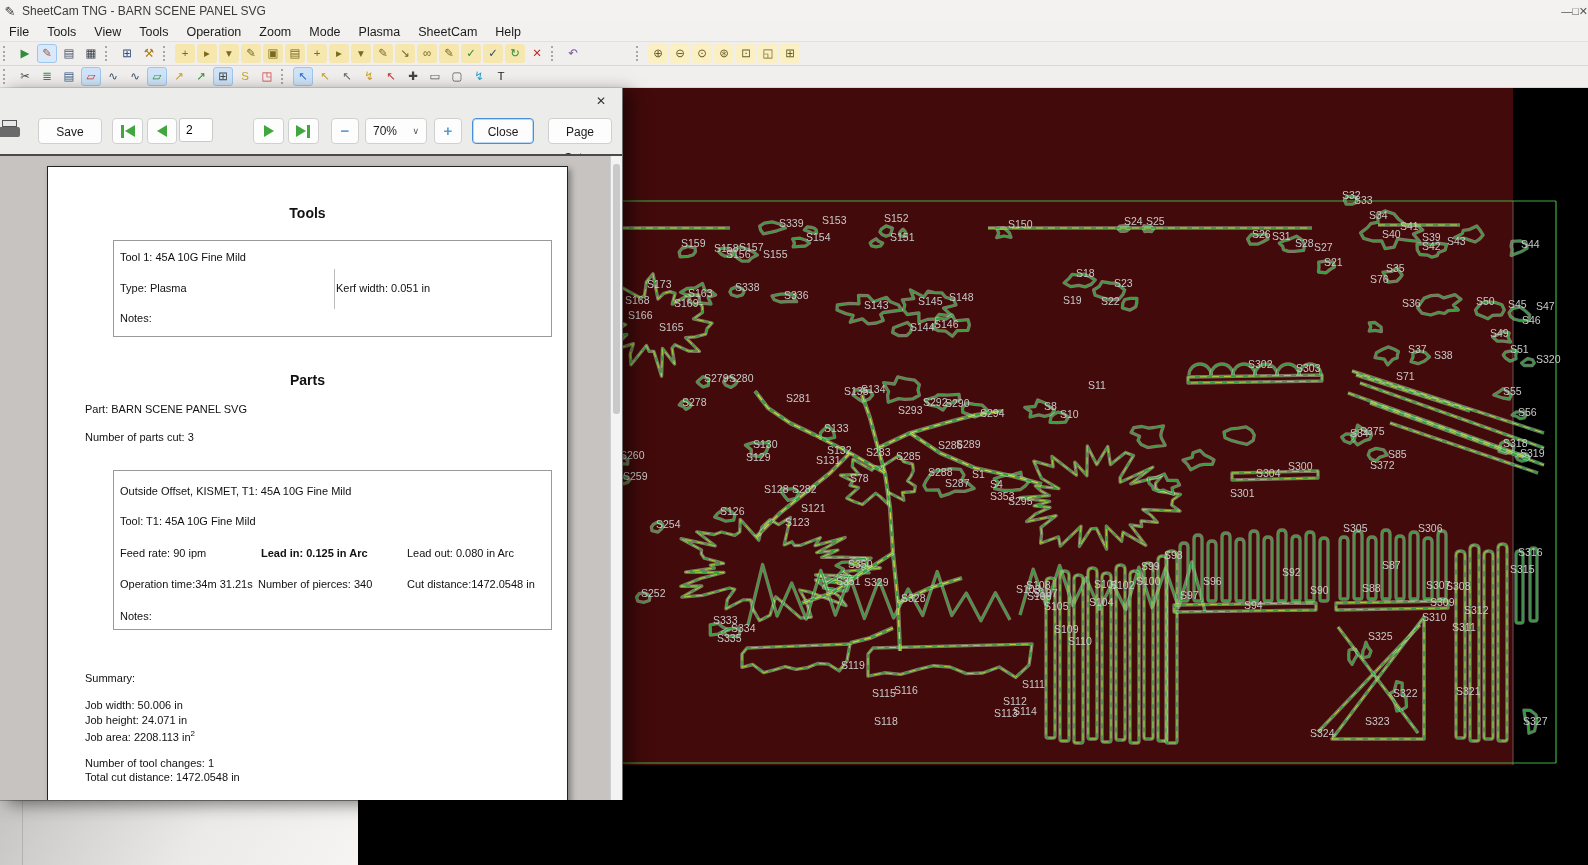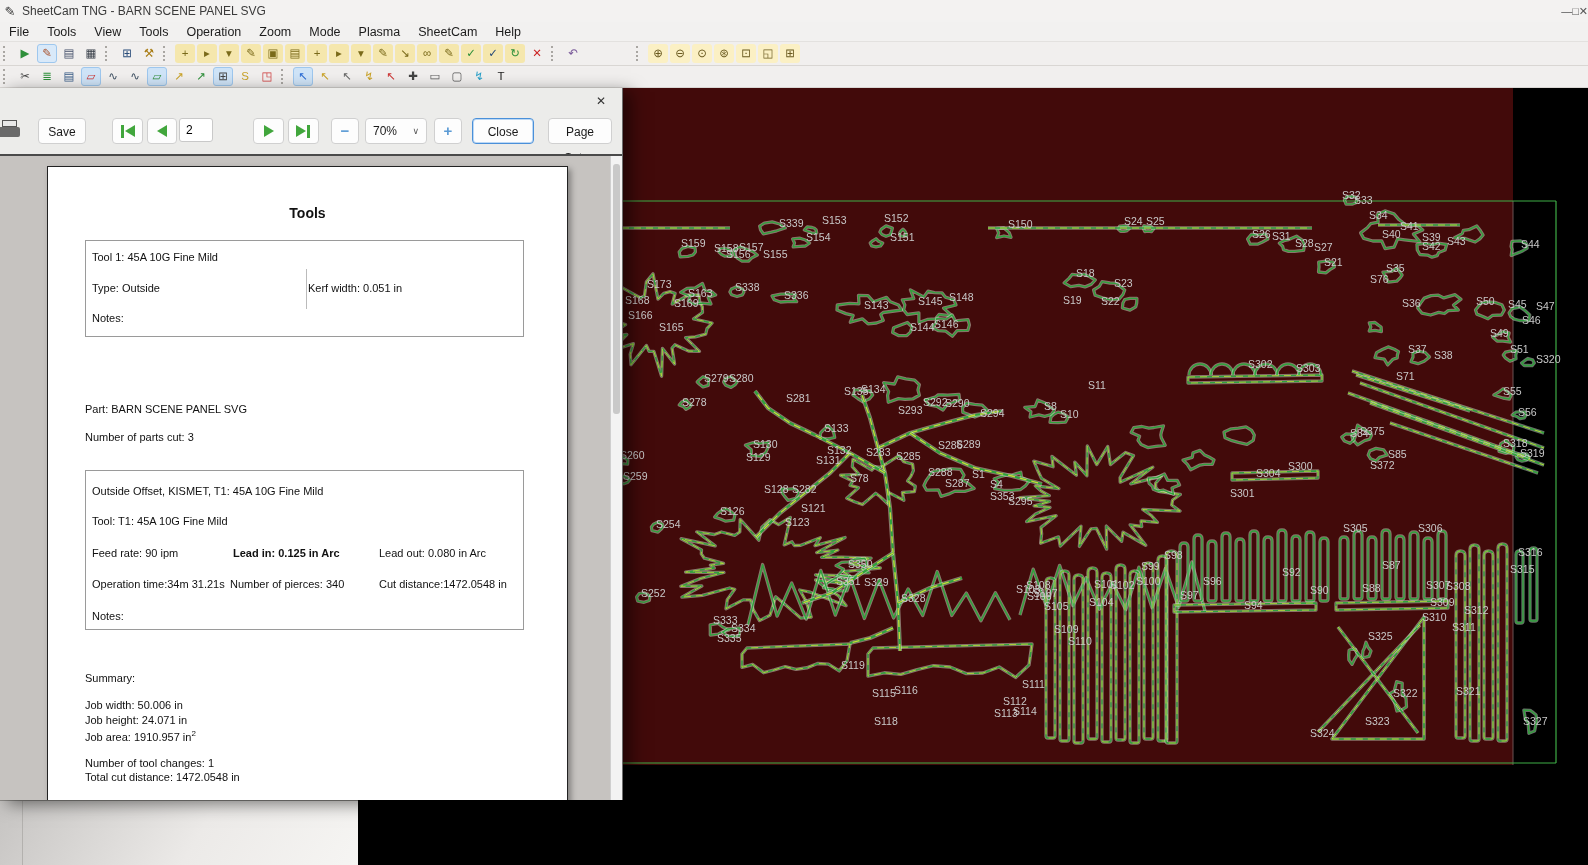--- a/index.html
+++ b/index.html
@@ -49,21 +49,21 @@
   .printer-icon{position:absolute;left:-4px;top:6px;width:26px;}
   .p-top{display:block;width:13px;height:5px;background:#e8e8e8;border:1px solid #555;margin:0 auto;}
   .p-body{display:block;width:24px;height:10px;background:#6a6a6a;border-radius:2px;margin-top:0;}
   #dlg-viewport{position:absolute;left:0;top:66px;right:0;bottom:0;background:#c6c3c0;border-top:2px solid #4a4a4a;overflow:hidden;}
   #dlg-scroll{position:absolute;right:0;top:0;bottom:0;width:11px;background:#f3f3f3;border-left:1px solid #cfcfcf;}
   #dlg-thumb{position:absolute;left:2px;right:2px;top:8px;height:250px;background:#c9c9c9;border-radius:3px;}
   #page{position:absolute;left:47px;top:10px;width:519px;height:650px;background:#fff;border:1px solid #222;
       box-shadow:3px 3px 6px rgba(0,0,0,.35);font-size:11px;color:#111;}
   .pg-abs{position:absolute;white-space:nowrap;}
   .pg-head{width:100%;text-align:center;font-weight:bold;font-size:14px;}
-  .pg-box{position:absolute;border:1px solid #9a9a9a;}
+  .pg-box{position:absolute;border:1px solid #9a9a9a;margin-left:28px;}
   .pg-vline{position:absolute;width:1px;background:#bbb;}
   sup{font-size:8px;}
 </style>
 </head>
 <body>
 
 <div id="titlebar">
   <span id="app-logo">✎</span>
   <span id="win-title">SheetCam TNG - BARN SCENE PANEL SVG</span>
   <span id="tb-spacer"></span>
@@ -687,21 +687,21 @@
 
   <div id="dialog">
     <div id="dlg-title">
       <span id="dlg-close">✕</span>
     </div>
     <div id="dlg-toolbar">
       <span class="printer-icon">
           <span class="p-top"></span>
           <span class="p-body"></span>
         </span>
-      <span class="dlg-btn" style="left:38px;width:48px;">Save</span>
+      <span class="dlg-btn" style="left:38px;width:64px;">Save</span>
       <span class="dlg-btn nav-btn" style="left:112px;width:31px;">
           <span class="bar"></span>
           <span class="arr l"></span>
         </span>
       <span class="dlg-btn nav-btn" style="left:147px;width:30px;">
           <span class="arr l"></span>
         </span>
       <input id="pg-input" value="2" style="">
       <span class="dlg-btn nav-btn" style="left:253px;width:31px;">
           <span class="arr r"></span>
@@ -718,41 +718,42 @@
       <span class="dlg-btn zoomsign" style="left:434px;width:28px;">+</span>
       <span class="dlg-btn" id="btn-close-dlg" style="left:472px;width:62px;">Close</span>
       <span class="dlg-btn" style="left:548px;width:64px;">Page Setup</span>
     </div>
     <div id="dlg-viewport">
       <div id="page">
         <div class="pg-abs pg-head" style="top:38px;">Tools</div>
         <div class="pg-box" style="left:37px;top:73px;width:437px;height:95px;">
           <div class="pg-abs" style="left:6px;top:10px;">Tool 1: 45A 10G Fine Mild</div>
           <div class="pg-vline" style="left:220px;top:28px;height:40px;"></div>
-          <div class="pg-abs" style="left:6px;top:41px;">Type: Outside</div>
+          <div class="pg-abs" style="left:6px;top:41px;">Type: Plasma</div>
           <div class="pg-abs" style="left:222px;top:41px;text-align:center;">Kerf width: 0.051 in</div>
           <div class="pg-abs" style="left:6px;top:71px;">Notes:</div>
         </div>
+        <div class="pg-abs pg-head" style="top:205px;">Parts</div>
         <div class="pg-abs" style="left:37px;top:236px;">Part: BARN SCENE PANEL SVG</div>
         <div class="pg-abs" style="left:37px;top:264px;">Number of parts cut: 3</div>
         <div class="pg-box" style="left:37px;top:303px;width:437px;height:158px;">
           <div class="pg-abs" style="left:6px;top:14px;">Outside Offset, KISMET, T1: 45A 10G Fine Mild</div>
           <div class="pg-abs" style="left:6px;top:44px;">Tool: T1: 45A 10G Fine Mild</div>
           <div class="pg-abs" style="left:6px;top:76px;">Feed rate: 90 ipm</div>
           <div class="pg-abs" style="left:147px;top:76px;font-weight:bold;">Lead in: 0.125 in Arc</div>
           <div class="pg-abs" style="left:293px;top:76px;">Lead out: 0.080 in Arc</div>
           <div class="pg-abs" style="left:6px;top:107px;">Operation time:34m 31.21s</div>
           <div class="pg-abs" style="left:144px;top:107px;">Number of pierces: 340</div>
           <div class="pg-abs" style="left:293px;top:107px;">Cut distance:1472.0548 in</div>
           <div class="pg-abs" style="left:6px;top:139px;">Notes:</div>
         </div>
         <div class="pg-abs" style="left:37px;top:505px;">Summary:</div>
         <div class="pg-abs" style="left:37px;top:532px;">Job width: 50.006 in</div>
         <div class="pg-abs" style="left:37px;top:547px;">Job height: 24.071 in</div>
-        <div class="pg-abs" style="left:37px;top:562px;"><span>Job area: 1910.957 in</span><sup>2</sup></div>
+        <div class="pg-abs" style="left:37px;top:562px;"><span>Job area: 2208.113 in</span><sup>2</sup></div>
         <div class="pg-abs" style="left:37px;top:590px;">Number of tool changes: 1</div>
         <div class="pg-abs" style="left:37px;top:604px;">Total cut distance: 1472.0548 in</div>
       </div>
       <div id="dlg-scroll">
           <div id="dlg-thumb"></div>
         </div>
     </div>
   </div>
 </div>
 

